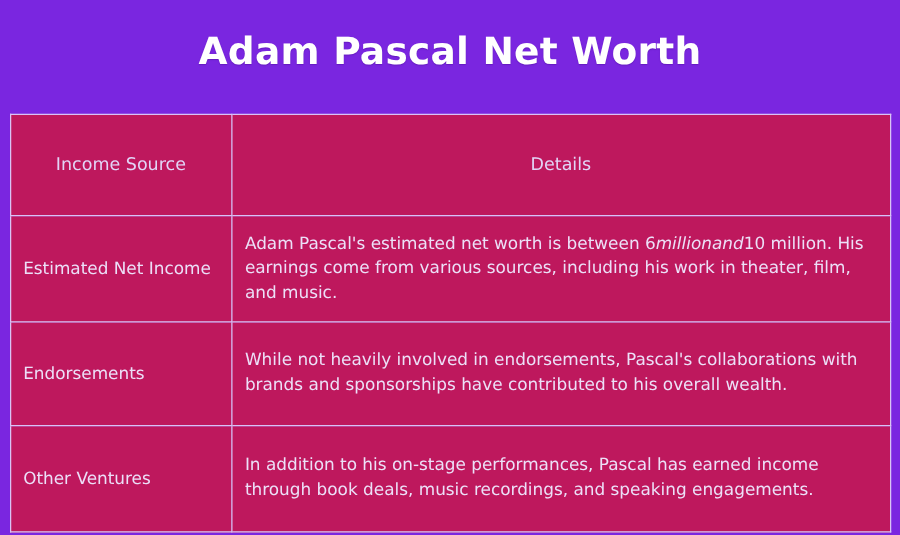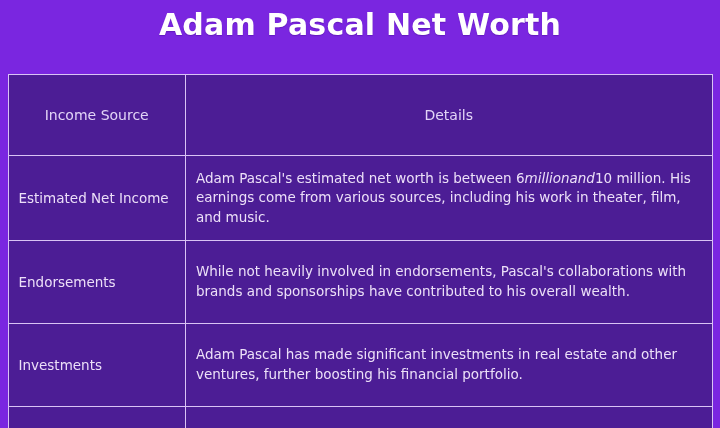--- a/index.html
+++ b/index.html
@@ -24,42 +24,42 @@
     align-items: center;
   }
   .page-title {
     width: 100%;
     text-align: center;
     color: #ffffff;
     font-size: 30px;
     font-weight: bold;
     letter-spacing: 0.2px;
     line-height: 1;
-    margin-top: 10px;
+    margin-top: 27px;
     margin-bottom: 0;
     text-shadow: 0 1px 1px rgba(60, 0, 130, 0.35);
   }
   .table-wrap {
     margin-top: 34px;
     width: 705px;
     box-sizing: border-box;
   }
   table.info-table {
     width: 100%;
     border-collapse: collapse;
     table-layout: fixed;
     background: #7c2ae4;
     border: 1px solid #d9c3f5;
   }
   table.info-table col.col-source { width: 25.2%; }
   table.info-table col.col-details { width: 74.8%; }
   table.info-table th,
   table.info-table td {
     border: 1px solid #d9c3f5;
-    background: #4c1d95;
+    background: #be185d;
     vertical-align: middle;
     padding: 9px 10px;
   }
   table.info-table th {
     color: #e2d4f7;
     font-size: 14px;
     font-weight: normal;
     height: 62px;
     line-height: 1.35;
   }
@@ -109,24 +109,20 @@
         <tr class="row-net-worth">
           <td class="cell-source">Estimated Net Income</td>
           <td class="cell-details"><span>Adam Pascal's estimated net worth is between 6</span><span class="math-italic">millionand</span><span>10 million. His earnings come from various sources, including his work in theater, film, and music.</span></td>
         </tr>
 
         <tr class="row-endorsements">
           <td class="cell-source">Endorsements</td>
           <td class="cell-details">While not heavily involved in endorsements, Pascal's collaborations with brands and sponsorships have contributed to his overall wealth.</td>
         </tr>
 
-        <tr class="row-investments">
-          <td class="cell-source">Investments</td>
-          <td class="cell-details">Adam Pascal has made significant investments in real estate and other ventures, further boosting his financial portfolio.</td>
-        </tr>
 
         <tr class="row-other-ventures">
           <td class="cell-source">Other Ventures</td>
           <td class="cell-details">In addition to his on-stage performances, Pascal has earned income through book deals, music recordings, and speaking engagements.</td>
         </tr>
 
       </tbody>
     </table>
   </div>
 

